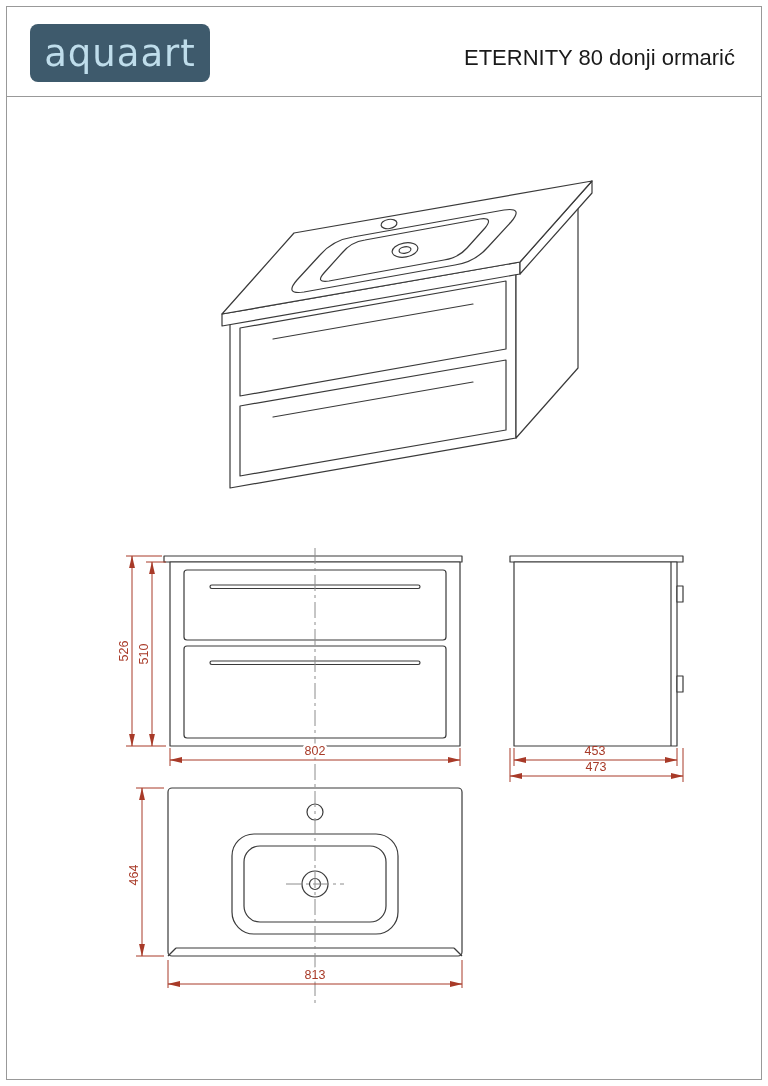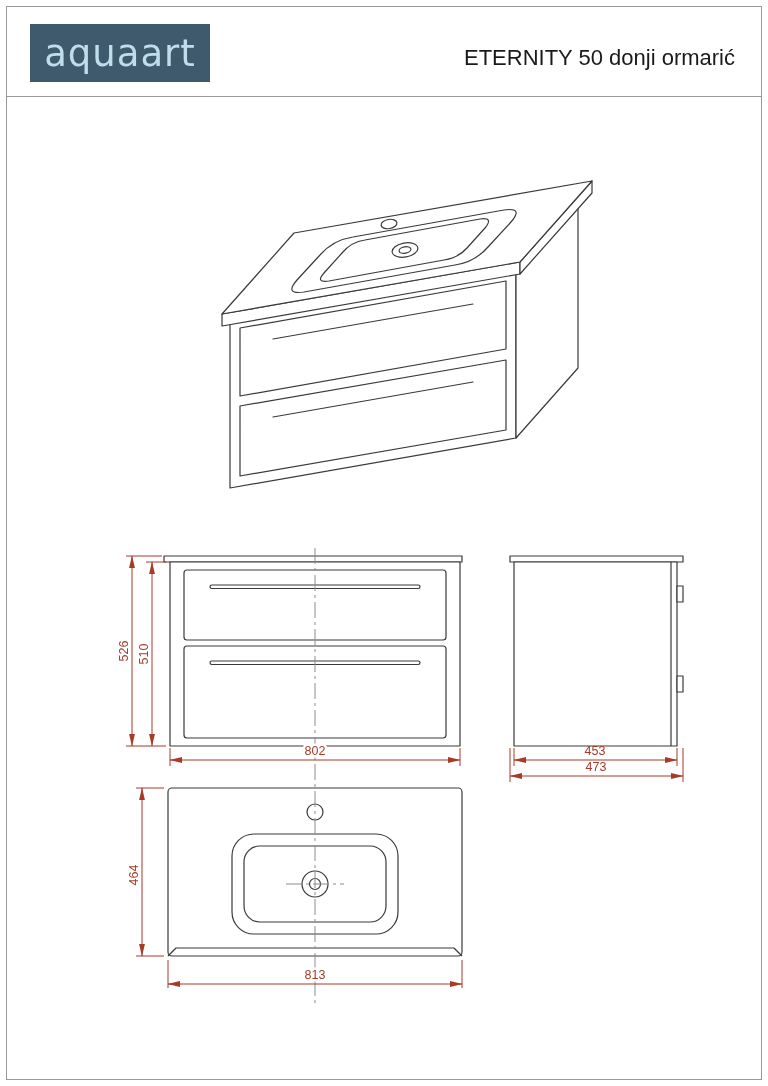--- a/index.html
+++ b/index.html
@@ -12,21 +12,21 @@
     position:absolute; inset:6px;
     border:1px solid var(--page-border, #999);
     pointer-events:none;
   }
   .logo {
     position:absolute; left:30px; top:24px; width:180px; height:58px;
     background:var(--logo-bg, #3E5A6C);
     color:var(--logo-text, #BFDDEB);
     display:flex; align-items:center; justify-content:center;
     font-family:"DejaVu Sans", sans-serif;
-    font-size:37px; letter-spacing:1px; line-height:1;
+    font-size:37px; letter-spacing:1px; line-height:1;border-radius:8px;
   }
   .title {
     position:absolute; right:33px; top:45px;
     font-size:22px; color:#1a1a1a; white-space:nowrap;
   }
   .header-rule {
     position:absolute; left:7px; right:7px; top:96px;
     border-top:1px solid var(--page-border, #999);
   }
   svg.drawing { position:absolute; left:0; top:0; }
@@ -53,21 +53,21 @@
 </style>
 </head>
 <body>
 
 <div class="frame"></div>
 
 <header>
   <div class="logo">
     <span>aquaart</span>
   </div>
-  <div class="title">ETERNITY 50 donji ormarić</div>
+  <div class="title">ETERNITY 80 donji ormarić</div>
   <div class="header-rule"></div>
 </header>
 
 <svg class="drawing" width="768" height="1086" viewBox="0 0 768 1086">
   <defs>
     <marker id="arr" viewBox="0 0 12 8" refX="11.5" refY="4" markerWidth="13" markerHeight="9" orient="auto-start-reverse" markerUnits="userSpaceOnUse">
       <path d="M12,4 L0,1.2 L0,6.8 Z"></path>
     </marker>
   </defs>
 

